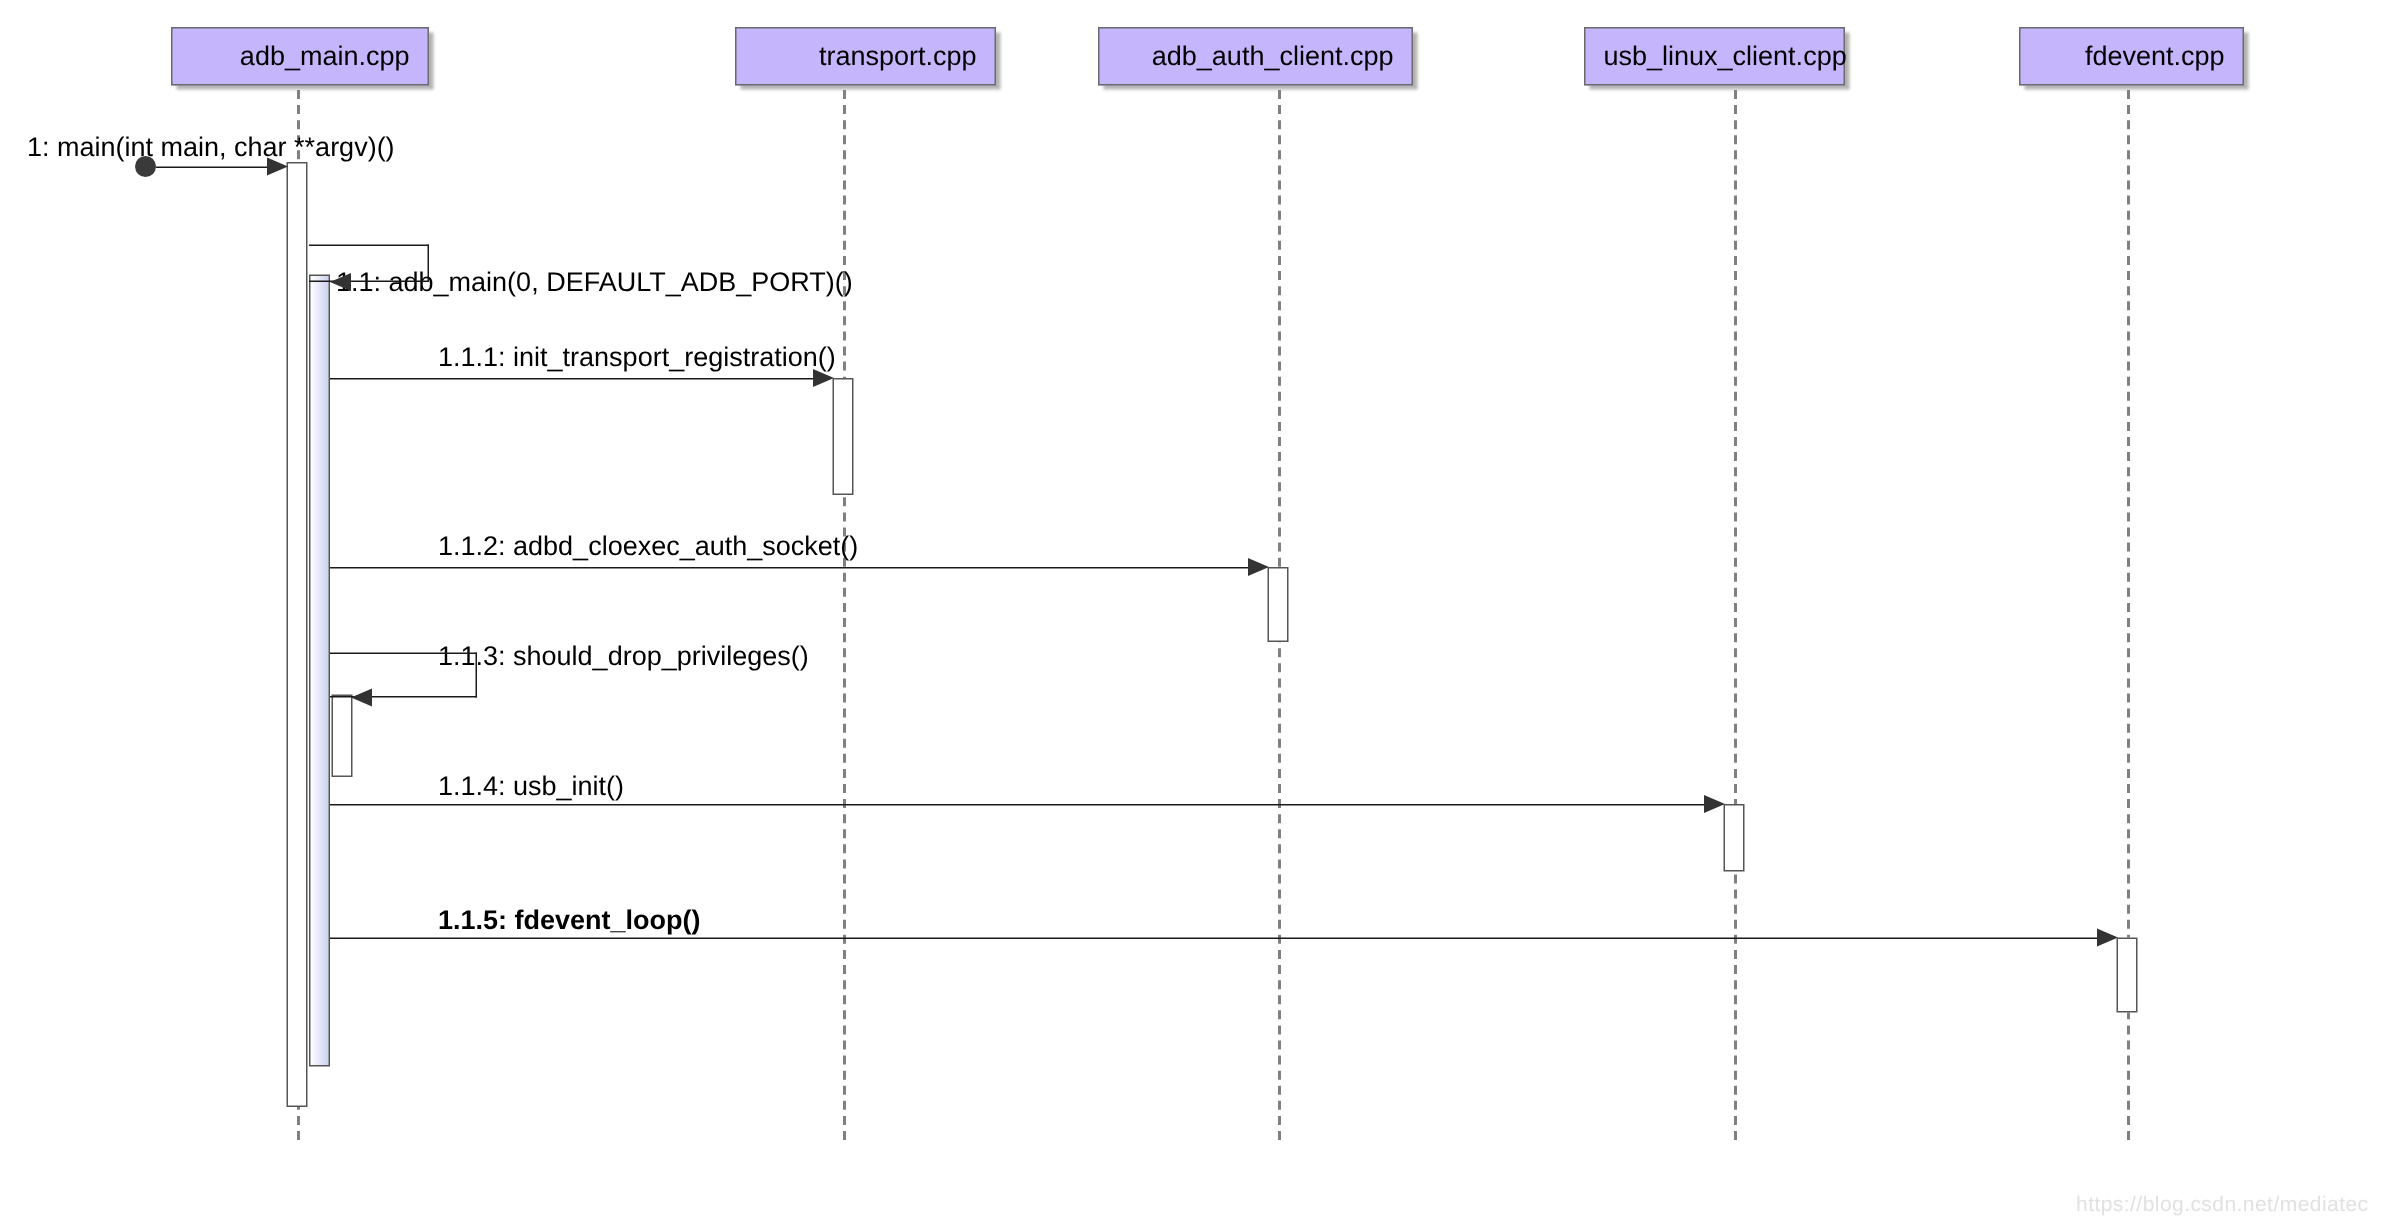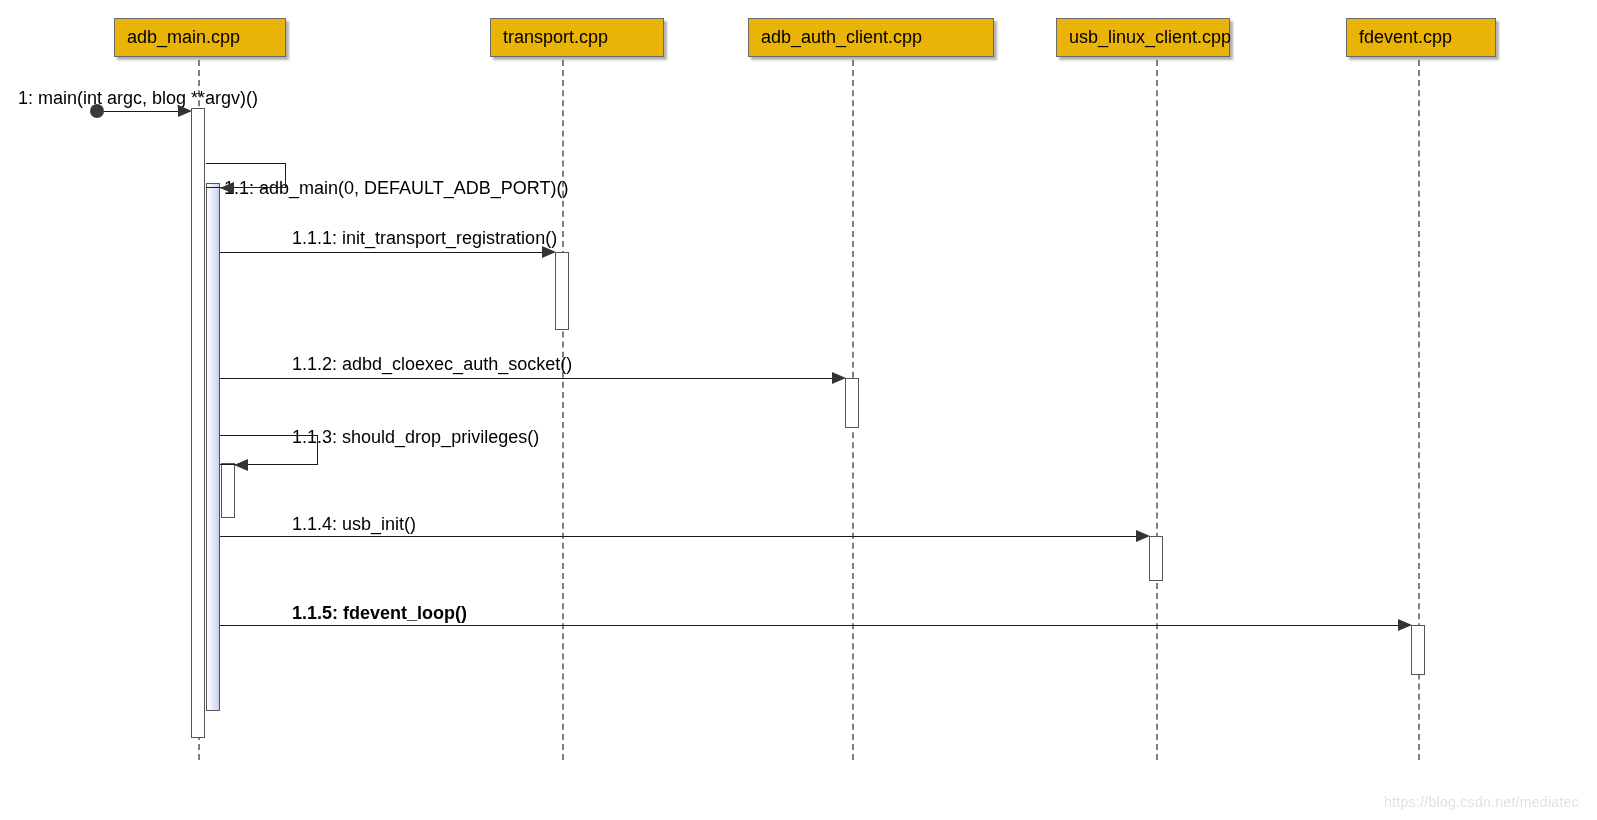--- a/index.html
+++ b/index.html
@@ -9,24 +9,24 @@
     height: 820px;
     background: #ffffff;
     font-family: Arial, Helvetica, sans-serif;
     font-size: 18px;
     color: #000000;
     position: relative;
     overflow: hidden;
   }
   .participant {
     position: absolute;
-    background: #eab308;
+    background: #c4b5fd;
     border: 1px solid #6a6a6a;
     box-shadow: 3px 3px 2px rgba(0,0,0,0.3);
-    text-align: left;
+    text-align: right;
     padding: 8px 12px;
     box-sizing: border-box;
     white-space: nowrap;
   }
   .lifeline {
     position: absolute;
     border-left: 2px dashed #808080;
     width: 0;
   }
   .activation {
@@ -90,21 +90,21 @@
 </style>
 </head>
 <body>
 
 <div class="participant" style="top:18px;left:114px;width:172px;">
   <span>adb_main.cpp</span>
 </div>
 <div class="participant" style="top:18px;left:490px;width:174px;">
   <span>transport.cpp</span>
 </div>
-<div class="participant" style="top:18px;left:748px;width:246px;">
+<div class="participant" style="top:18px;left:732px;width:210px;">
   <span>adb_auth_client.cpp</span>
 </div>
 <div class="participant" style="top:18px;left:1056px;width:174px;">
   <span>usb_linux_client.cpp</span>
 </div>
 <div class="participant" style="top:18px;left:1346px;width:150px;">
   <span>fdevent.cpp</span>
 </div>
 
 <div class="lifeline" style="left:198px;top:60px;height:700px;"></div>
@@ -115,21 +115,21 @@
 
 <div class="activation" style="left:191px;top:108px;height:630px;"></div>
 <div class="activation gradient" style="left:206px;top:183px;height:528px;"></div>
 <div class="activation" style="left:221px;top:463px;height:55px;"></div>
 
 <div class="activation" style="left:555px;top:252px;height:78px;"></div>
 <div class="activation" style="left:845px;top:378px;height:50px;"></div>
 <div class="activation" style="left:1149px;top:536px;height:45px;"></div>
 <div class="activation" style="left:1411px;top:625px;height:50px;"></div>
 
-<span class="message-label" style="left:18px;top:88px;">1: main(int argc, blog **argv)()</span>
+<span class="message-label" style="left:18px;top:88px;">1: main(int main, char **argv)()</span>
 <div class="found-dot" style="left:90px;top:104px;"></div>
 <div class="message-line" style="left:104px;top:111px;width:76px;"></div>
 <div class="arrowhead-right" style="left:178px;top:105px;"></div>
 
 <span class="message-label" style="left:224px;top:142px;margin-top:36px;">1.1: adb_main(0, DEFAULT_ADB_PORT)()</span>
 <div class="selfcall-box" style="left:206px;top:163px;width:80px;height:25px;"></div>
 <div class="arrowhead-left" style="left:220px;top:182px;"></div>
 
 <span class="message-label" style="left:292px;top:228px;">1.1.1: init_transport_registration()</span>
 <div class="message-line" style="left:220px;top:252px;width:325px;"></div>

